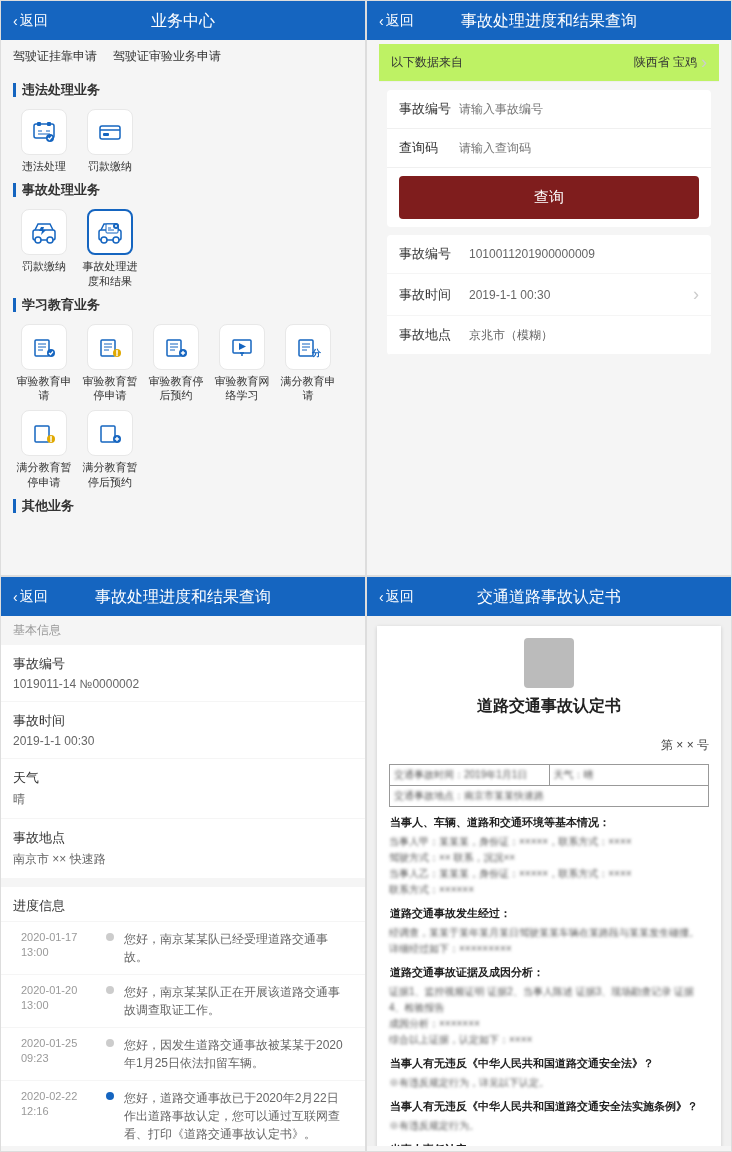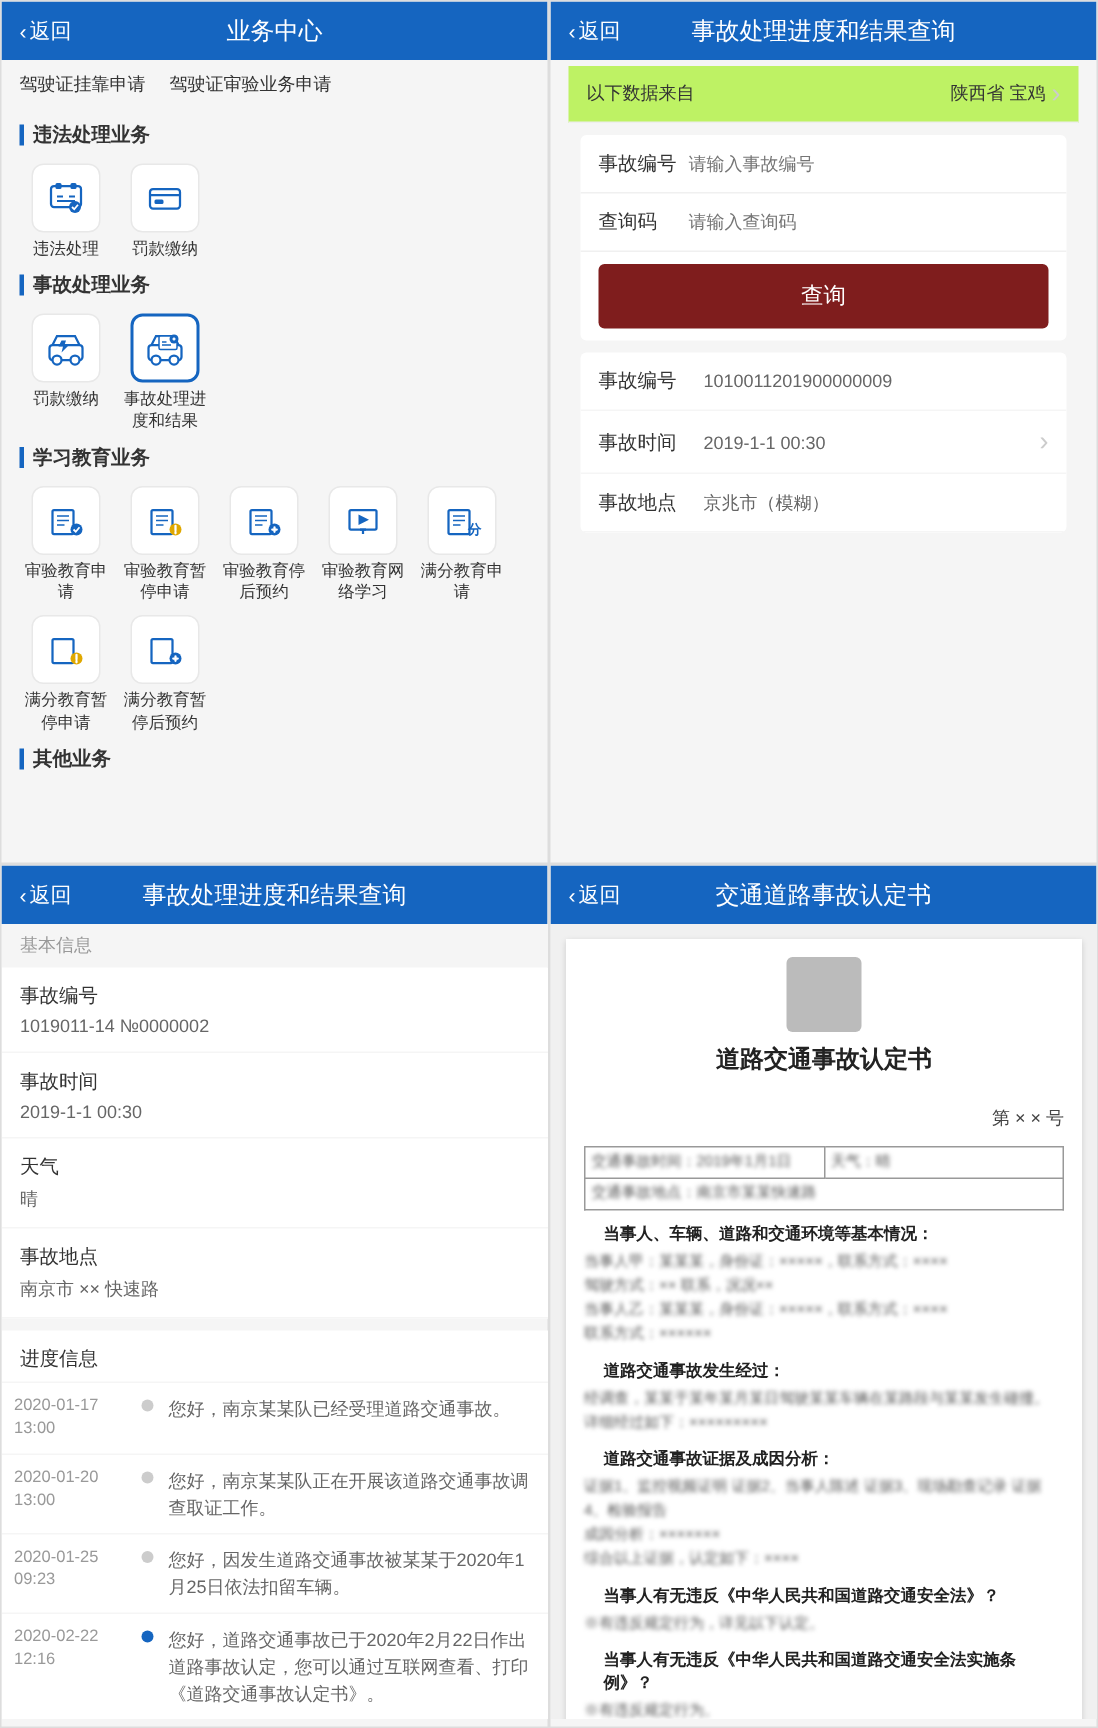--- a/index.html
+++ b/index.html
@@ -280,21 +280,21 @@
     .progress-title {
       font-size: 13px;
       font-weight: 500;
       color: #333;
       padding: 10px 12px 6px;
       border-bottom: 1px solid #f5f5f5;
     }
 
     .progress-item {
       display: flex;
-      padding: 8px 8px;
+      padding: 8px 20px;
       border-bottom: 1px solid #f5f5f5;
       gap: 10px;
     }
 
     .progress-time {
       font-size: 11px;
       color: #999;
       width: 75px;
       flex-shrink: 0;
       line-height: 1.4;
@@ -365,21 +365,21 @@
     .doc-table td {
       border: 1px solid #999;
       padding: 3px 4px;
       line-height: 1.4;
     }
 
     .doc-section-heading {
       font-size: 11px;
       font-weight: bold;
       color: #222;
-      margin: 8px 13px 4px;
+      margin: 8px 1px 4px;
     }
 
     .doc-blur {
       filter: blur(1.5px);
       color: #555;
     }
 
     .chevron-right::after {
       content: '›';
       font-size: 18px;

